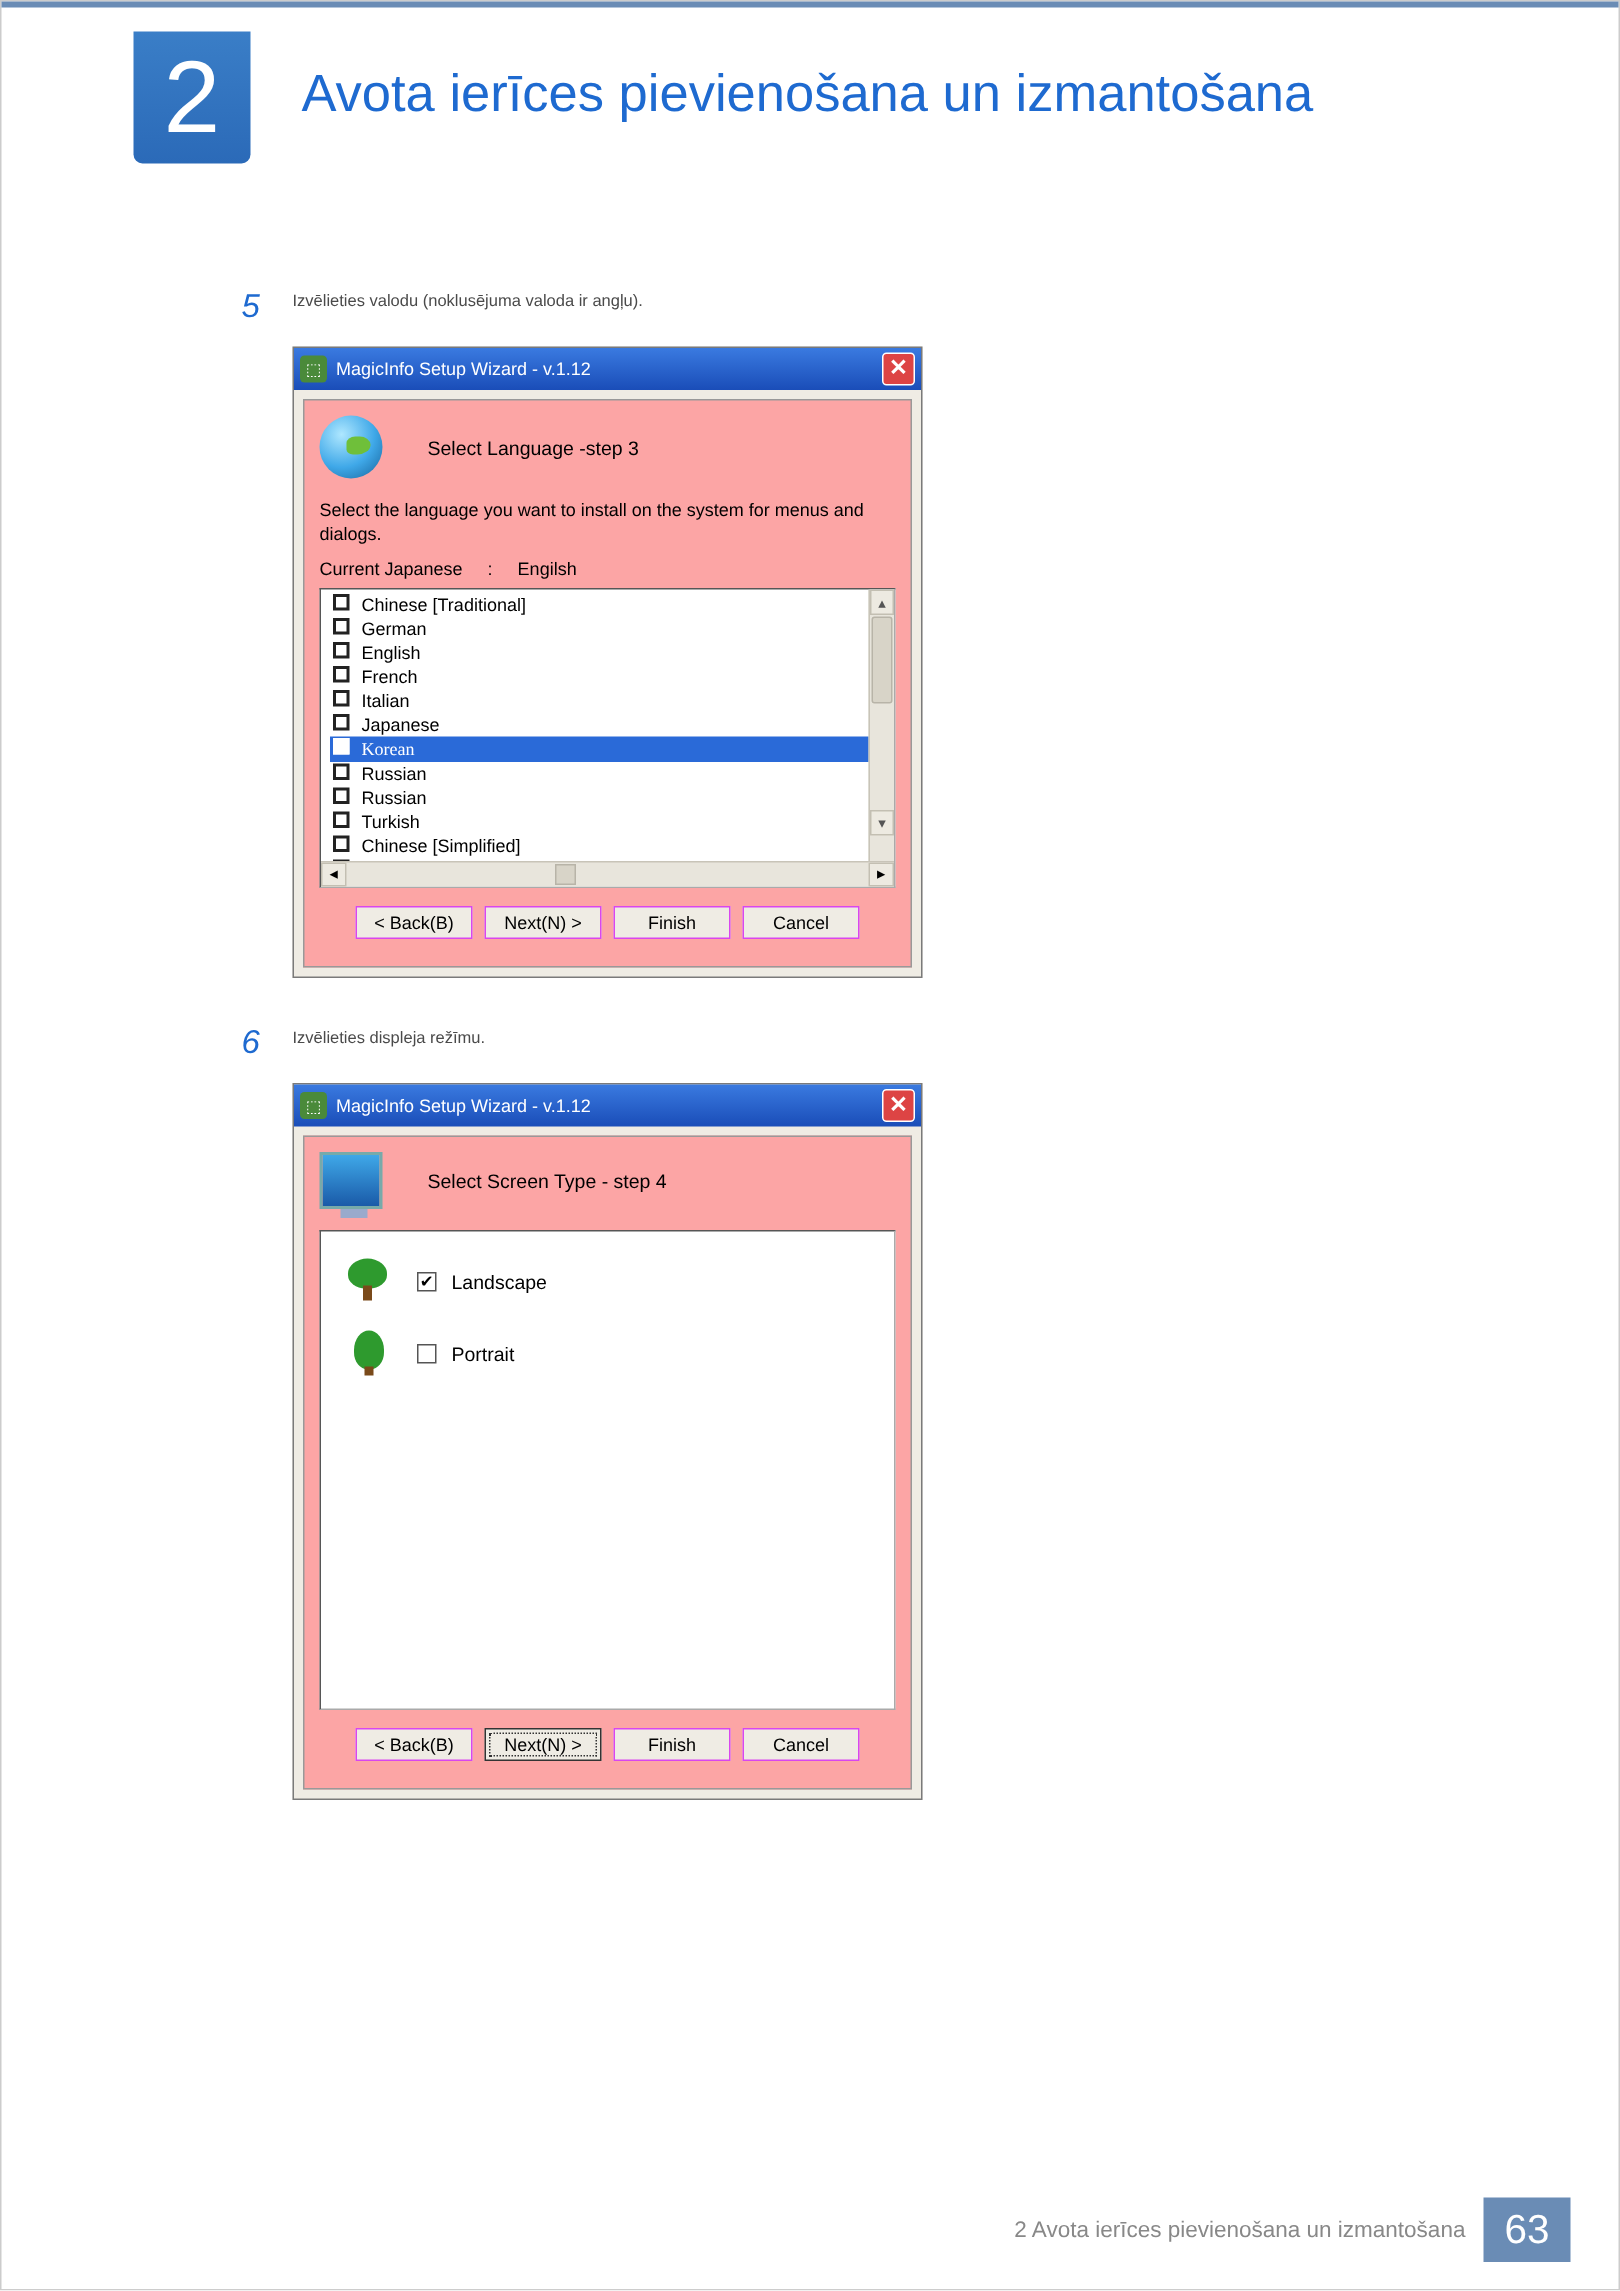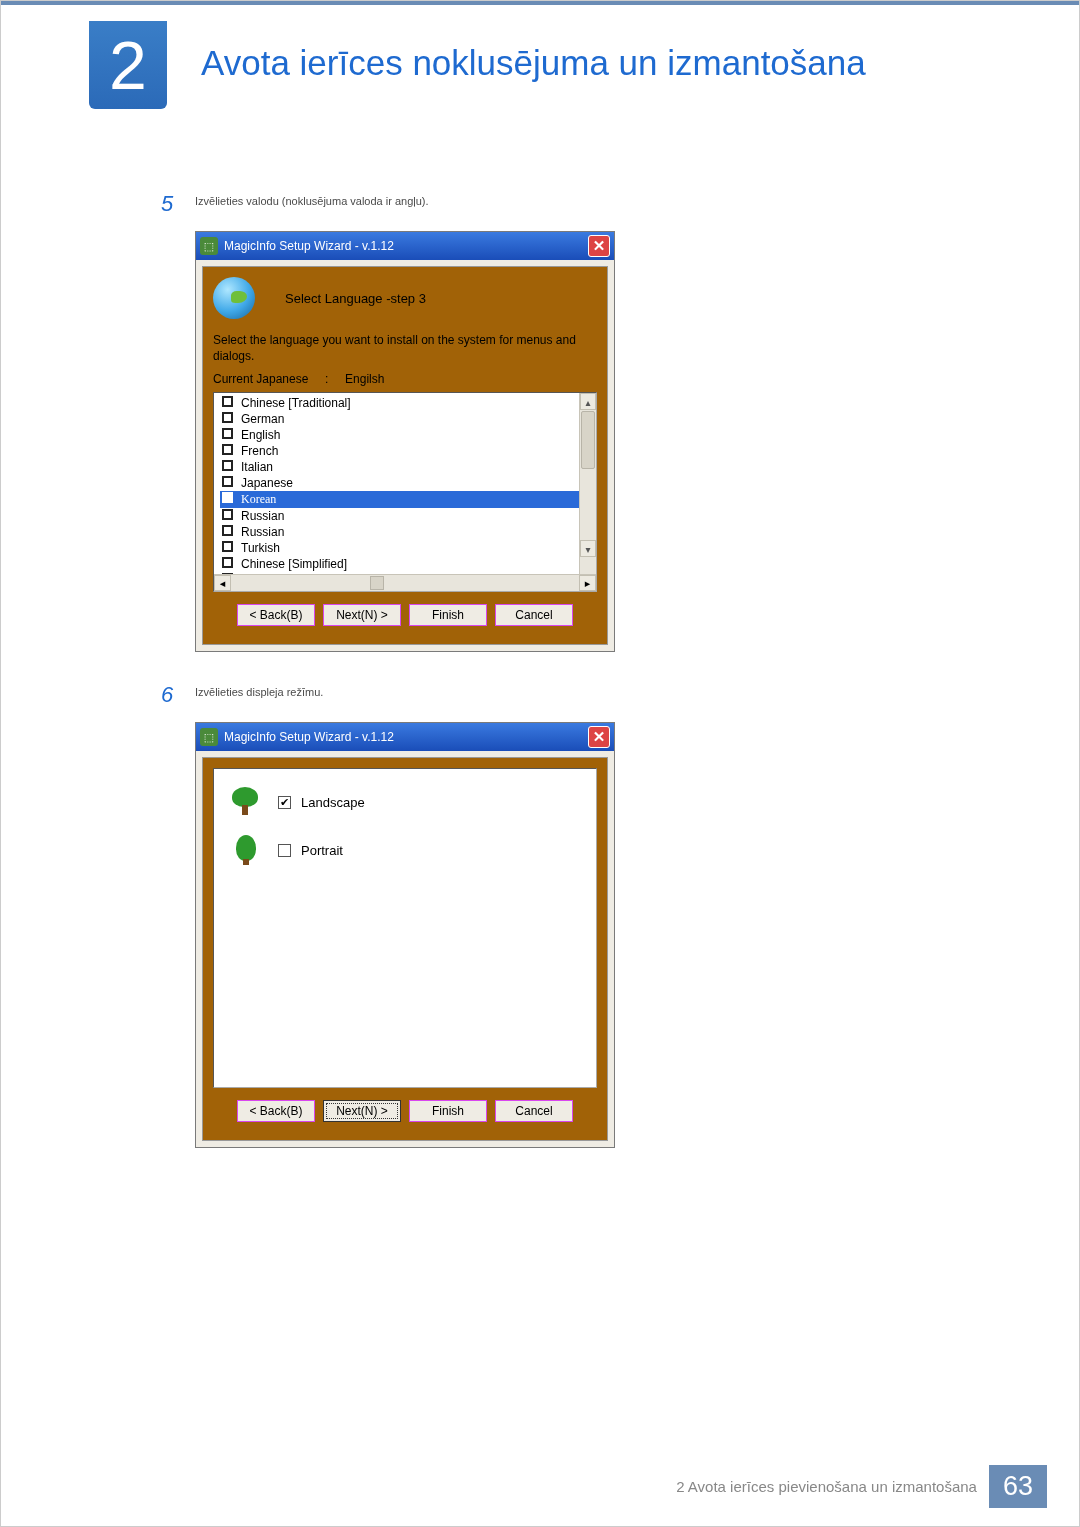--- a/index.html
+++ b/index.html
@@ -97,21 +97,21 @@
     font-size: 15px;
     font-weight: bold;
     text-align: center;
     line-height: 20px;
     border-radius: 3px;
     cursor: pointer;
   }
   .wiz-body {
     margin: 6px;
     border: 1px solid #999;
-    background: #a16207;
+    background: #fca5a5;
     padding: 10px 10px 8px 10px;
   }
   .step-header {
     display: flex;
     align-items: center;
     margin-bottom: 14px;
   }
   .globe-icon {
     width: 42px; height: 42px;
     border-radius: 50%;
@@ -276,21 +276,21 @@
     padding: 6px 14px;
     font-weight: 400;
   }
 </style>
 </head>
 <body>
 
 <div class="page">
   <div class="header-band">
     <div class="chapter-badge">2</div>
-    <div class="chapter-title">Avota ierīces noklusējuma un izmantošana</div>
+    <div class="chapter-title">Avota ierīces pievienošana un izmantošana</div>
   </div>
 
   <div class="content">
 
     <div class="step-row">
       <div class="step-num">5</div>
       <div class="step-text">Izvēlieties valodu (noklusējuma valoda ir angļu).</div>
     </div>
 
     <div class="wizard">
@@ -392,20 +392,24 @@
       <div class="step-text">Izvēlieties displeja režīmu.</div>
     </div>
 
     <div class="wizard">
       <div class="titlebar">
         <span class="titlebar-icon">⬚</span>
         <span class="titlebar-text">MagicInfo Setup Wizard - v.1.12</span>
         <span class="close-btn">✕</span>
       </div>
       <div class="wiz-body">
+        <div class="step-header">
+          <div class="monitor-icon"></div>
+          <div class="step-header-text">Select Screen Type - step 4</div>
+        </div>
         <div class="screen-body">
           <div class="screen-opt">
             <div class="tree-icon">
                 <div class="crown"></div>
                 <div class="trunk"></div>
               </div>
             <div class="opt-check">✔</div>
             <div class="opt-label">Landscape</div>
           </div>
           <div class="screen-opt">

